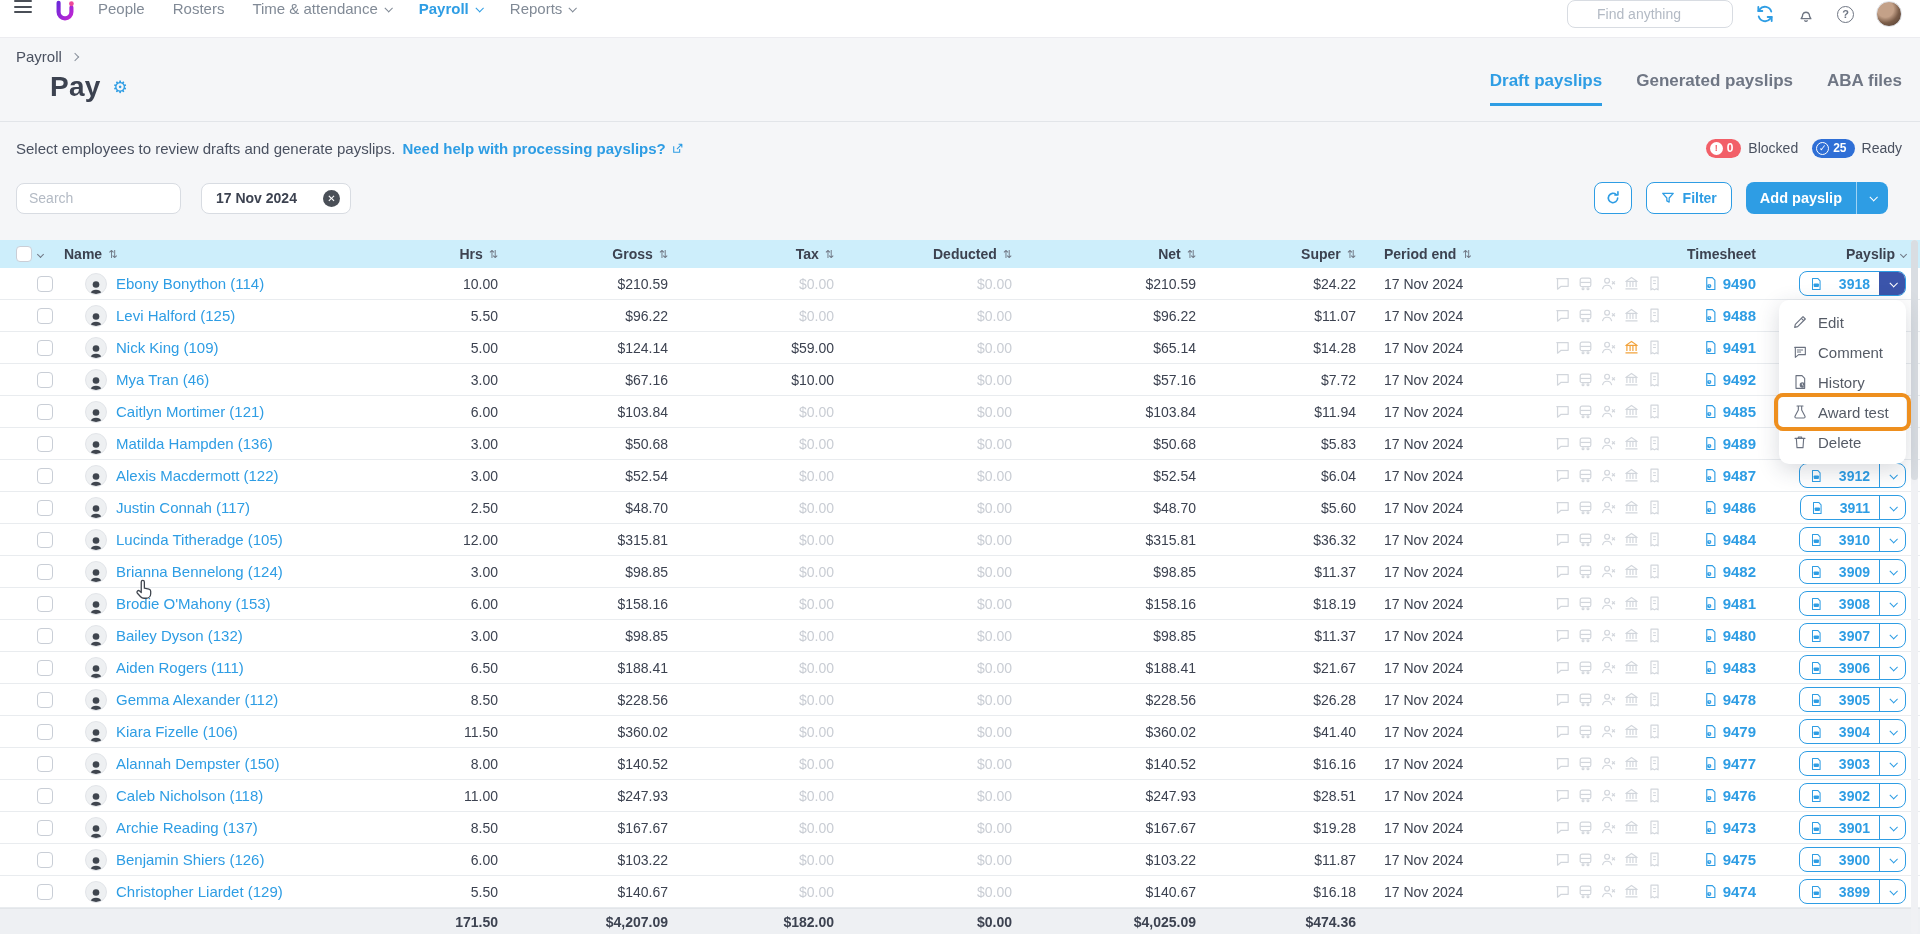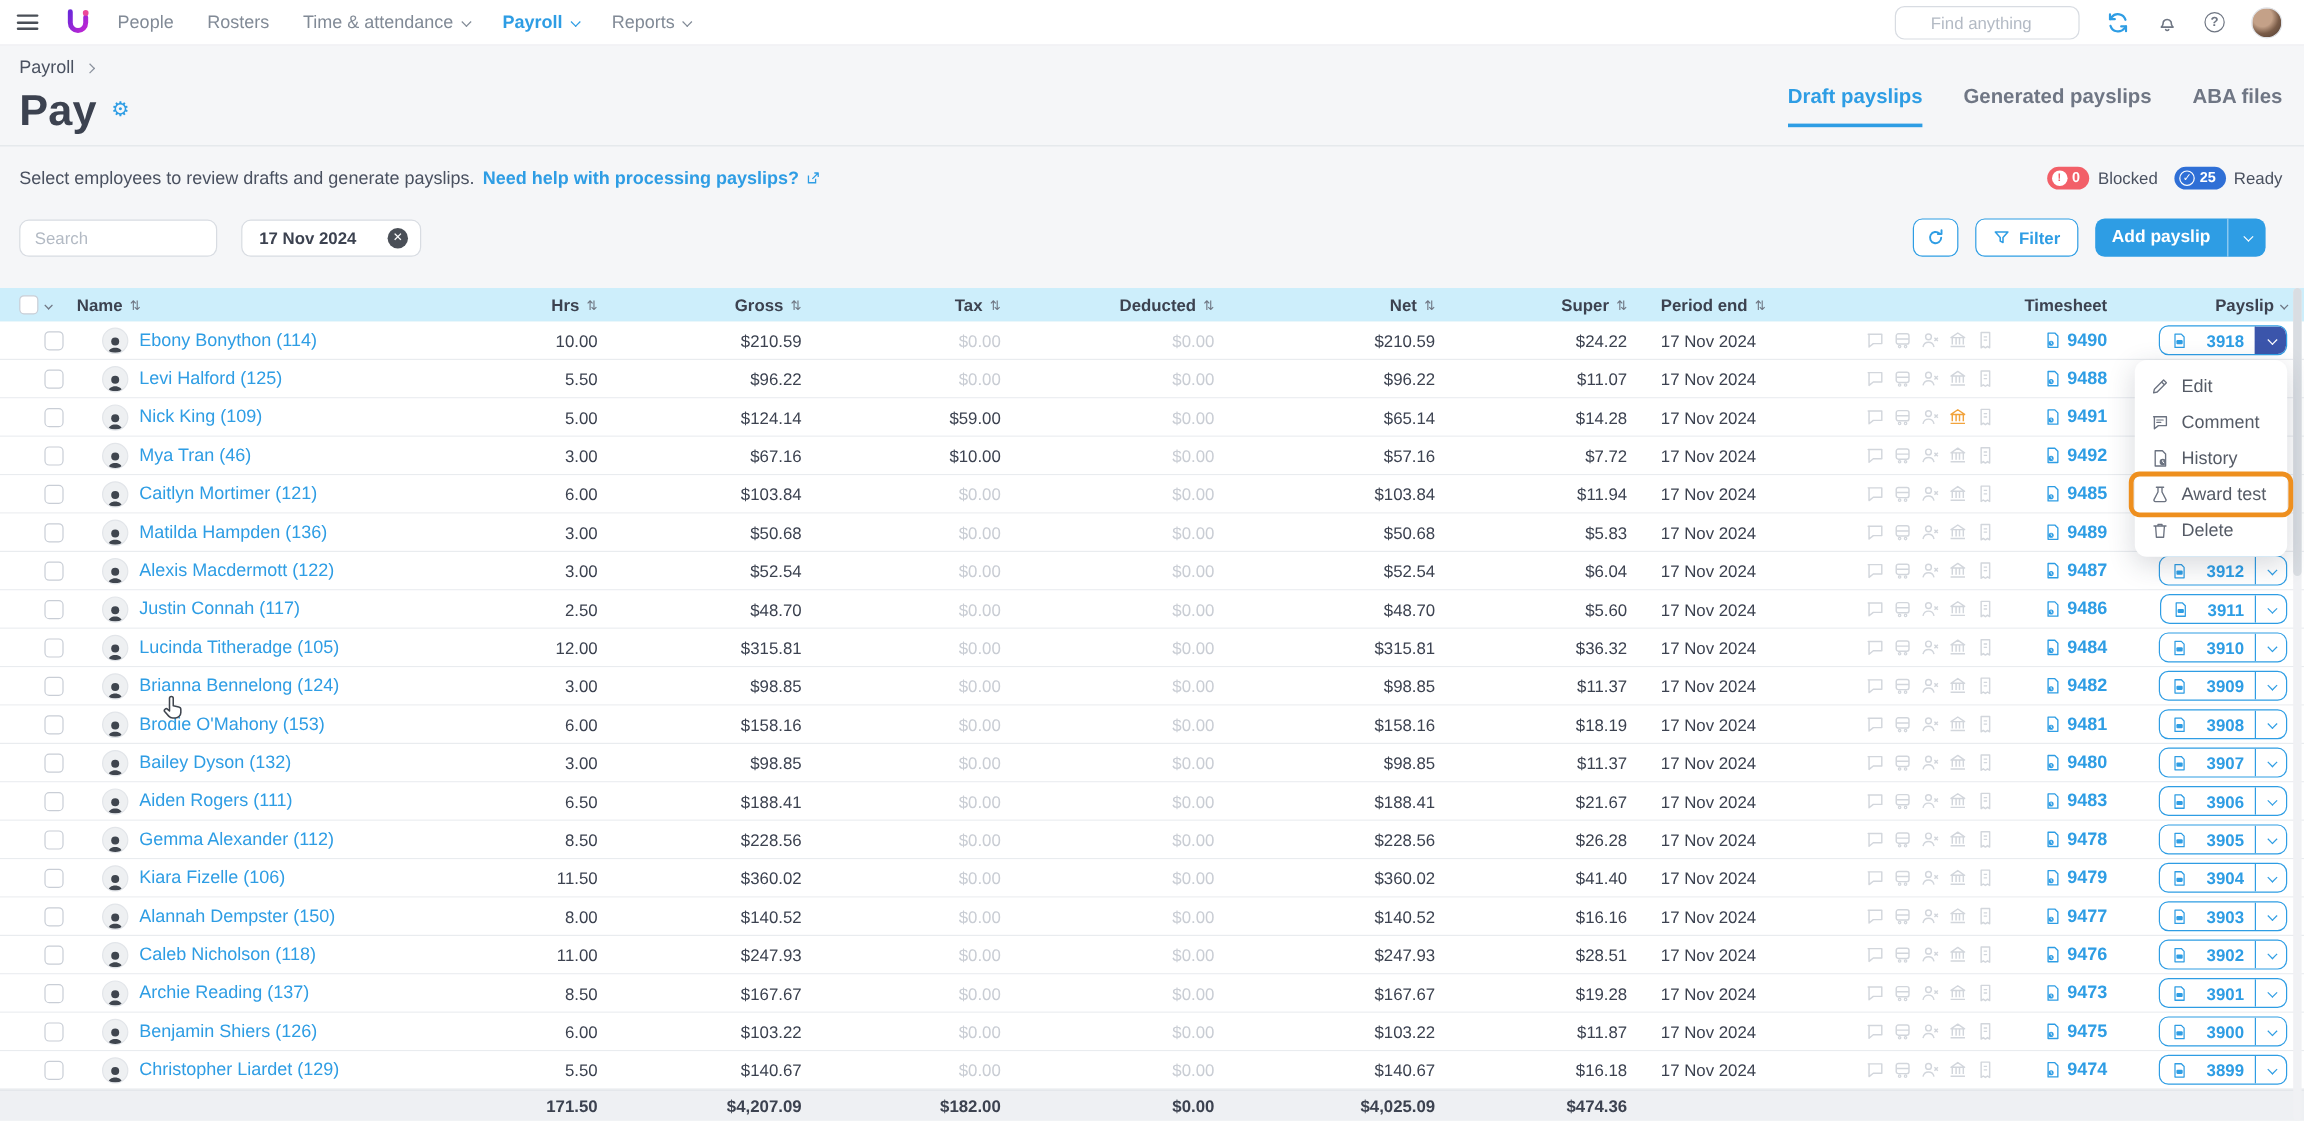--- a/index.html
+++ b/index.html
@@ -1,41 +1,41 @@
 <!DOCTYPE html>
 <html><head>
 <meta charset="utf-8">
 <title>Pay</title>
 <style>
   * { margin:0; padding:0; box-sizing:border-box; }
   html,body { width:1920px; height:934px; overflow:hidden; }
   body { font-family:"Liberation Sans","DejaVu Sans",sans-serif; background:#f5f6f8; color:#3c4250; position:relative; }
 
   
-  .topbar { height:38px; background:#fff; border-bottom:1px solid #ececf0; display:flex; align-items:center; padding:0 18px 0 14px; gap:22px; }
+  .topbar { height:38px; background:#fff; border-bottom:1px solid #ececf0; display:flex; align-items:flex-start; padding:0 18px 0 14px; gap:22px; }
   .hamburger { width:18px; display:flex; flex-direction:column; gap:3.5px; cursor:pointer; }
   .hamburger span { height:2px; background:#4a4f57; border-radius:2px; }
   .logo { display:flex; align-items:center; }
   .nav-items { display:flex; align-items:center; gap:28px; }
   .nav-item { font-size:15px; color:#818a96; display:flex; align-items:center; gap:7px; cursor:pointer; }
   .nav-item.active { color:#2e9de4; font-weight:700; }
   .chev { width:6px; height:6px; border-right:1.8px solid currentColor; border-bottom:1.8px solid currentColor; transform:rotate(45deg) translateY(-1px); display:inline-block; }
   .topbar-right { margin-left:auto; display:flex; align-items:center; gap:22px; }
-  .global-search { width:154px; height:28px; border:1px solid #d8dce2; border-radius:8px; display:flex; align-items:center; gap:7px; padding:0 22px; background:#fff; }
+  .global-search { width:166px; height:28px; border:1px solid #d8dce2; border-radius:8px; display:flex; align-items:center; gap:7px; padding:0 22px; background:#fff; }
   .global-search input { border:0; outline:0; width:120px; font-size:14px; color:#3c4250; font-family:inherit; background:transparent; }
   .global-search input::placeholder { color:#b3bac4; }
   .round-help { width:17px; height:17px; border:1.6px solid #6f7683; border-radius:50%; color:#6f7683; font-size:11px; font-weight:700; display:flex; align-items:center; justify-content:center; }
   .avatar-top { width:26px; height:26px; border-radius:50%; background:radial-gradient(circle at 35% 30%, #c4a188 0 35%, #7a5c48 60%, #4c3a30 100%); border:1px solid #e0e3e8; }
 
   
   .page-head { position:relative; height:84px; border-bottom:1px solid #e2e5e9; padding:10px 18px 0 16px; }
   .breadcrumb { font-size:15px; color:#4a5160; display:flex; align-items:center; gap:10px; }
   .bc-sep { width:6px; height:6px; border-right:1.8px solid #8a919d; border-top:1.8px solid #8a919d; transform:rotate(45deg); display:inline-block; }
   .title-row { display:flex; align-items:center; gap:12px; margin-top:6px; }
-  .page-title { font-size:36px; font-weight:700; color:#3c4250; letter-spacing:.2px; }
+  .page-title { font-size:28px; font-weight:700; color:#3c4250; letter-spacing:.2px;margin-left:34px; }
   .gear { color:#2e9de4; font-size:17px; cursor:pointer; }
   .tabs { position:absolute; right:18px; bottom:15px; display:flex; gap:34px; }
   .tab { font-size:17px; color:#6f7684; padding-bottom:12px; cursor:pointer; font-weight:600; }
   .tab.active { color:#2e9de4; border-bottom:3px solid #2e9de4; }
 
   
   .sub-row { margin-top:12px; height:28px; padding:0 18px 0 16px; display:flex; align-items:center; font-size:15px; color:#4a5160; }
   .help-link { color:#2e9de4; font-weight:600; margin-left:7px; display:inline-flex; align-items:center; gap:5px; cursor:pointer; }
   .badges { margin-left:auto; display:flex; align-items:center; gap:14px; }
   .badge-group { display:flex; align-items:center; gap:7px; }

